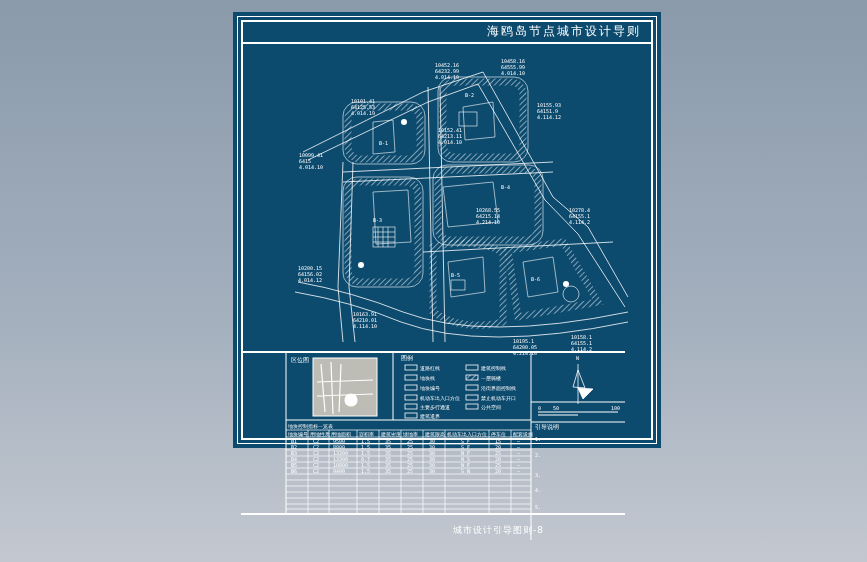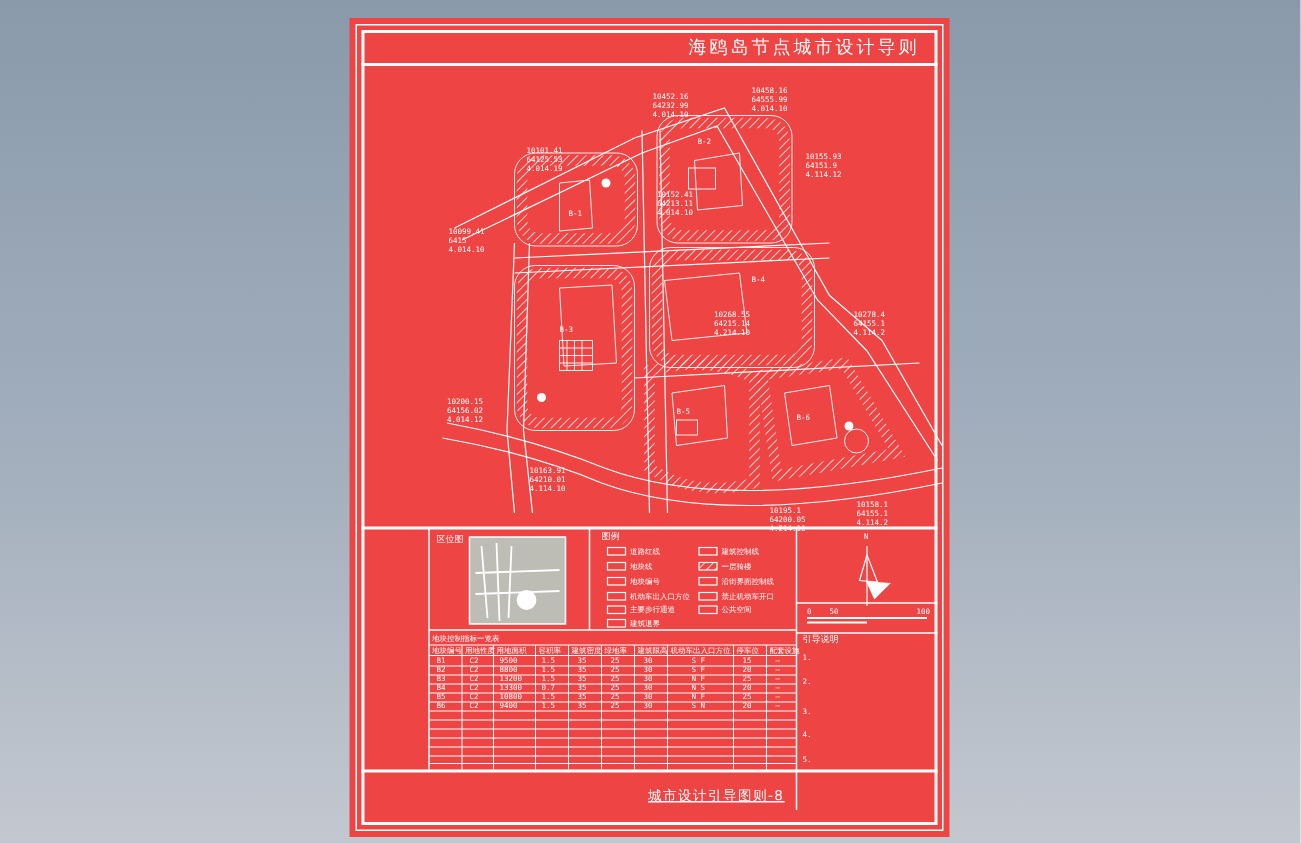--- a/index.html
+++ b/index.html
@@ -1,26 +1,26 @@
 <!DOCTYPE html>
 <html><head>
 <meta charset="utf-8">
 <style>
   html,body{margin:0;padding:0;}
   body{width:867px;height:562px;overflow:hidden;position:relative;
     background:linear-gradient(180deg,#8a9aab 0%,#a3afbd 55%,#c3c8d0 100%);
     font-family:"DejaVu Sans",sans-serif;}
-  .sheet{position:absolute;left:233px;top:12px;width:400px;height:546px;background:#ef4444;}
+  .sheet{position:absolute;left:233px;top:12px;width:400px;height:436px;background:#0c4a6e;padding-left:28px;}
   .frame-outer{position:absolute;left:4px;top:4px;right:4px;bottom:4px;border:1px solid #fff;}
   .frame-inner{position:absolute;left:8px;top:8px;right:8px;bottom:8px;border:2px solid #fff;}
   .title-band{position:absolute;left:8px;right:8px;top:8px;height:22px;border-bottom:2px solid #fff;}
   .title{position:absolute;right:12px;top:3px;color:#fff;font-size:12px;letter-spacing:2px;}
   svg{position:absolute;left:0;top:0;}
   .lbl{position:absolute;color:#fff;font-size:5px;font-family:"DejaVu Sans Mono",monospace;line-height:6px;white-space:nowrap;}
-  .bottom-title{position:absolute;left:199px;top:512px;color:#fff;font-size:9px;letter-spacing:1px;text-decoration:underline;}
+  .bottom-title{position:absolute;left:220px;top:512px;color:#fff;font-size:9px;letter-spacing:1px;}
 </style>
 </head>
 <body>
 
 <div class="sheet">
   <div class="frame-outer"></div>
   <div class="frame-inner"></div>
   <div class="title-band">
     <div class="title">海鸥岛节点城市设计导则</div>
   </div>

